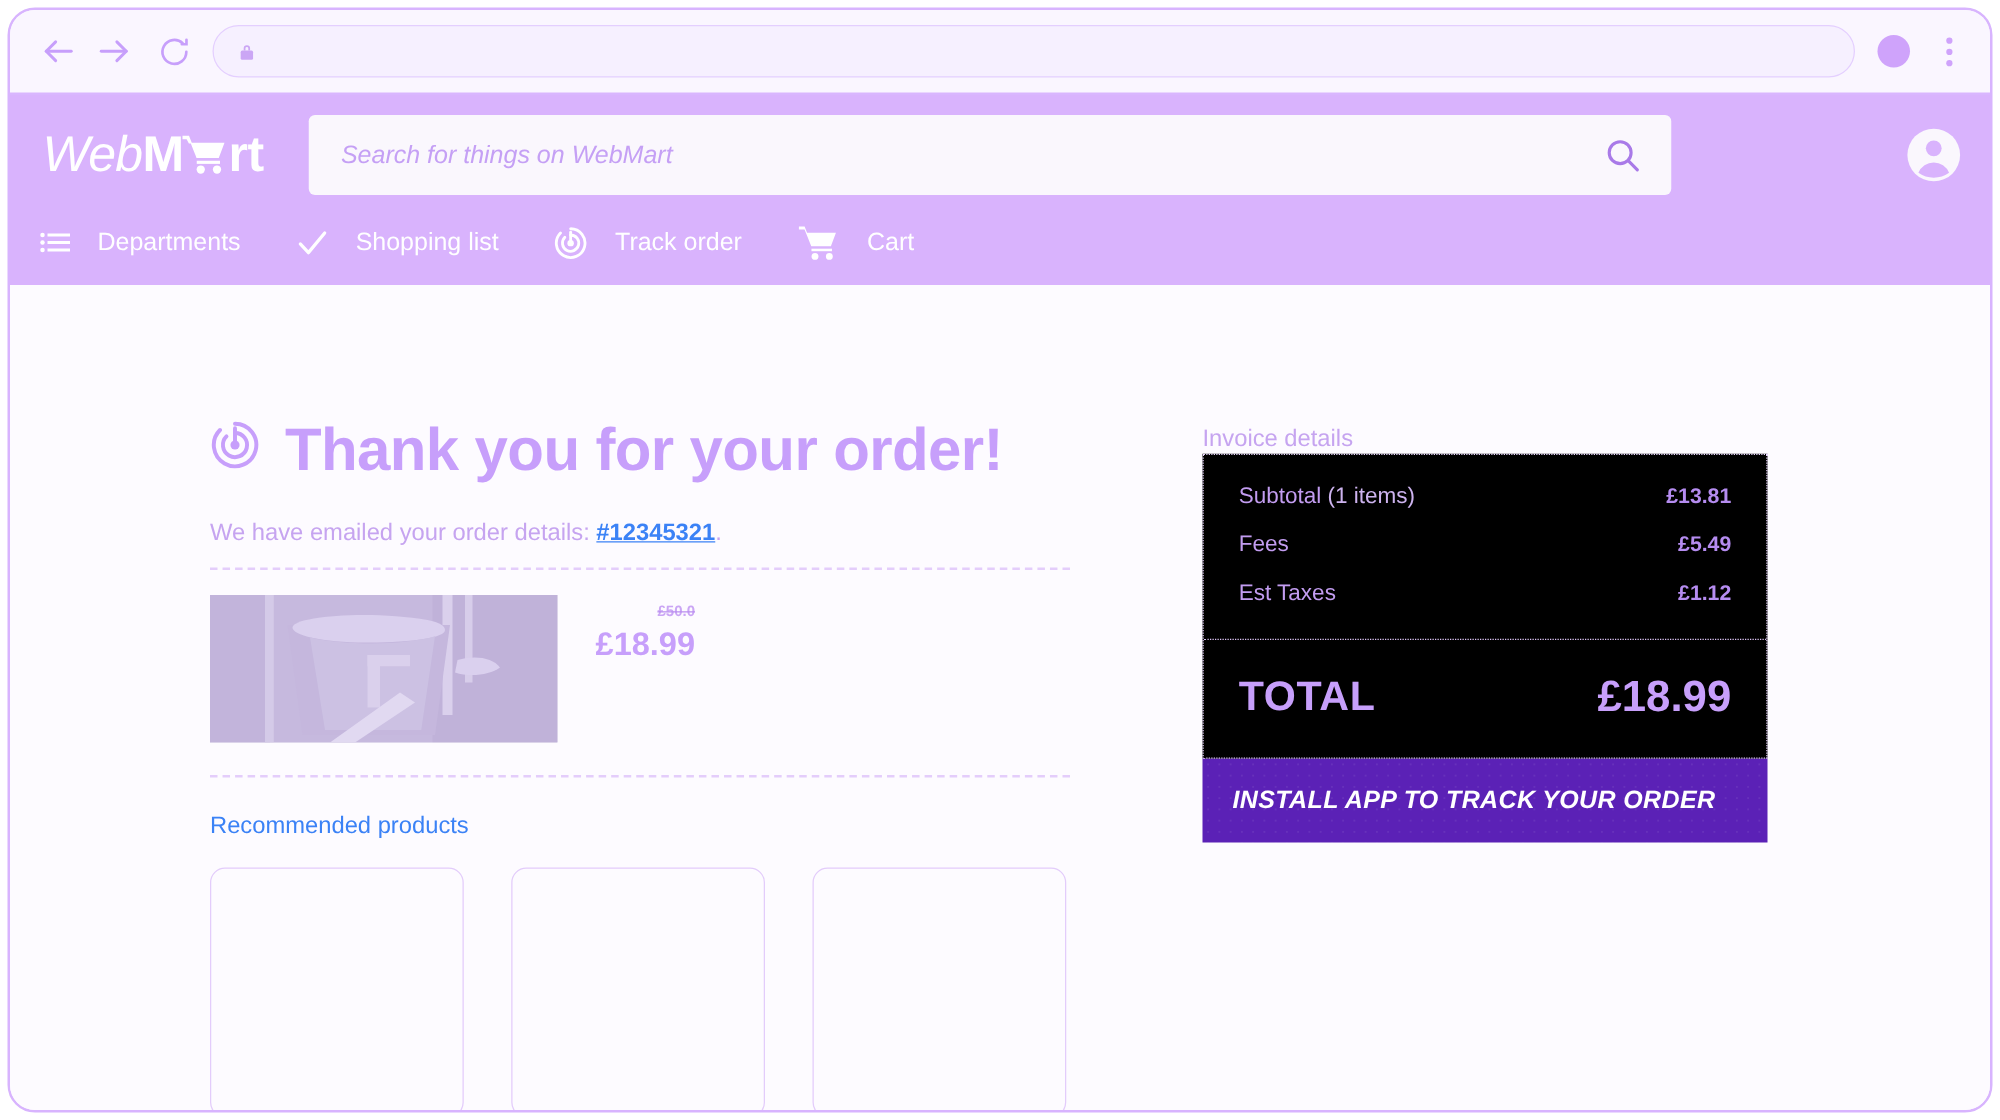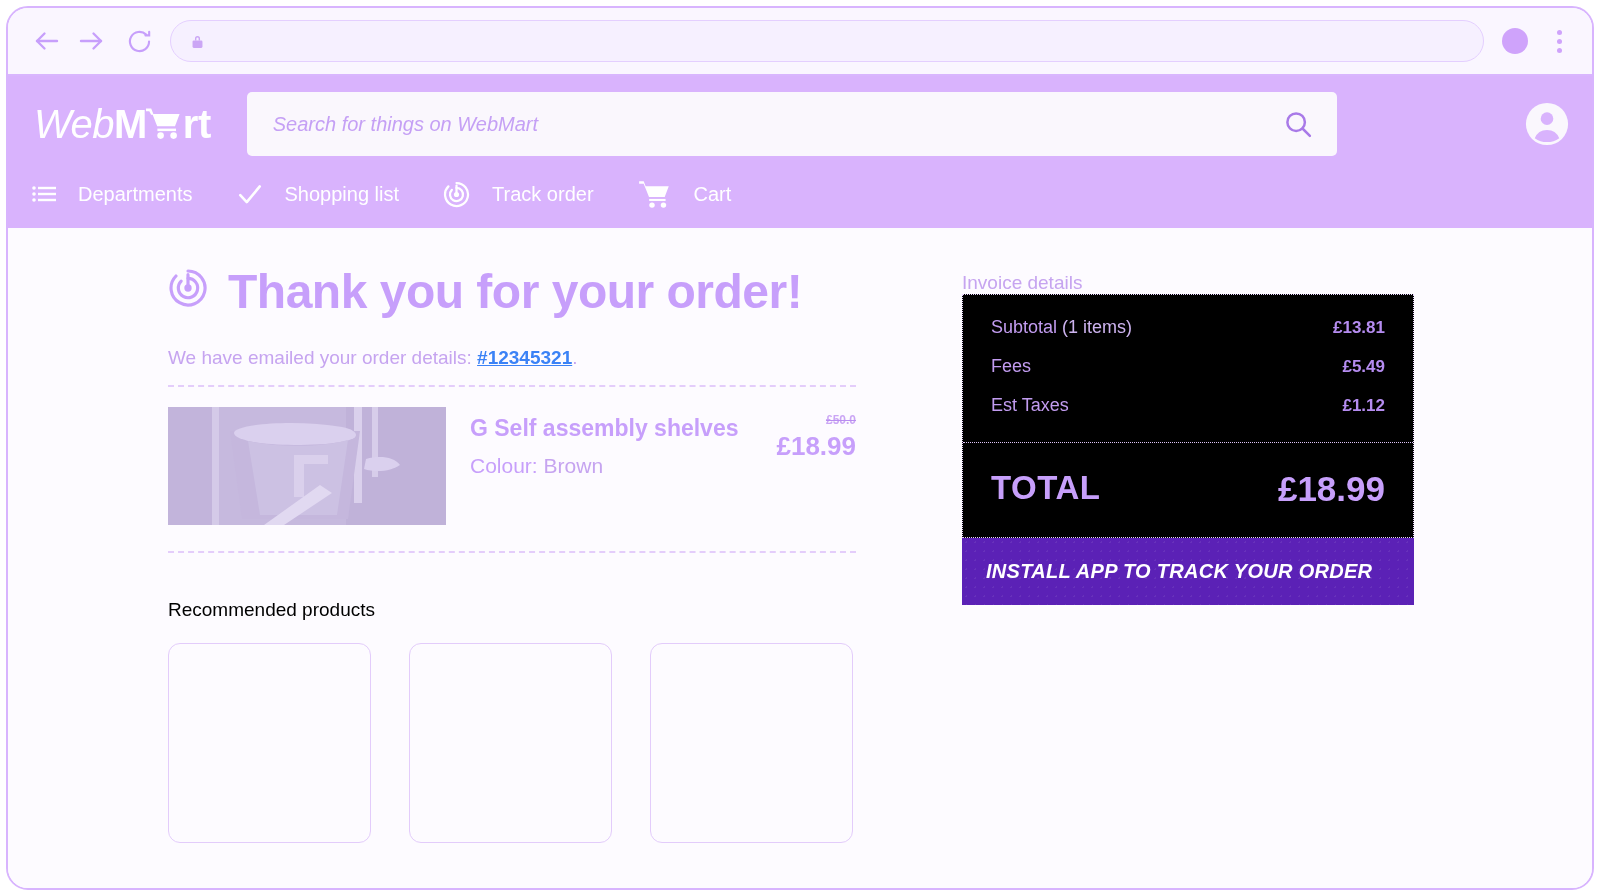--- a/index.html
+++ b/index.html
@@ -169,21 +169,21 @@
 
   
   #page {
     position: relative;
     height: 672px;
     background: #fdfbff;
     overflow: hidden;
   }
   #content {
     position: relative;
-    padding: 36px 0 0 0;
+    padding: 105px 0 0 0;
     display: flex;
   }
   #left-col {
     width: 690px;
     margin-left: 160px;
     flex: 0 0 auto;
   }
   #right-col {
     margin-left: 104px;
     width: 452px;
@@ -269,23 +269,23 @@
     text-decoration-color: #b98df0;
   }
   #price-now {
     margin-top: 4px;
     font-size: 26px;
     font-weight: 700;
     color: #c79ffb;
   }
 
   #recommended-title {
-    margin-top: 46px;
+    margin-top: 28px;
     font-size: 19px;
-    color: #000000;
+    color: #3b82f6;
   }
   #recommended-grid {
     margin-top: 22px;
     display: flex;
     gap: 38px;
   }
   .rec-card {
     width: 203px;
     height: 200px;
     border: 1.5px solid #e3ccfb;
@@ -521,27 +521,20 @@
               <path d="M66 26c0-9 62-14 108-6 10 2 14 5 14 8 0 6-24 10-62 10s-60-6-60-12z" fill="#ded5ee"></path>
               <path d="M80 34c32 7 76 6 100-1l-11 75H92z" fill="#cfc5e2"></path>
               <rect x="126" y="48" width="10" height="42" fill="#ded6ec"></rect>
               <rect x="126" y="48" width="34" height="9" fill="#ded6ec"></rect>
               <path d="M96 118l56-40 12 8-48 32z" fill="#e6dff2"></path>
               <path d="M198 52c14-4 28-2 34 6-8 6-24 8-36 4z" fill="#ded5ee"></path>
               <rect x="0" y="0" width="278" height="118" fill="#b18cf5" opacity="0.07"></rect>
             </svg>
           </div>
 
-          <div id="product-info">
-            <div id="product-title">G Self assembly shelves</div>
-            <div id="product-variant">
-              <span class="vlabel">Colour:</span>
-              <span class="vvalue">Brown</span>
-            </div>
-          </div>
 
           <div id="product-price">
             <div id="price-was">£50.0</div>
             <div id="price-now">£18.99</div>
           </div>
         </div>
 
         <div class="dashed-sep" style="margin-top:0"></div>
 
         <div id="recommended-title">Recommended products</div>

